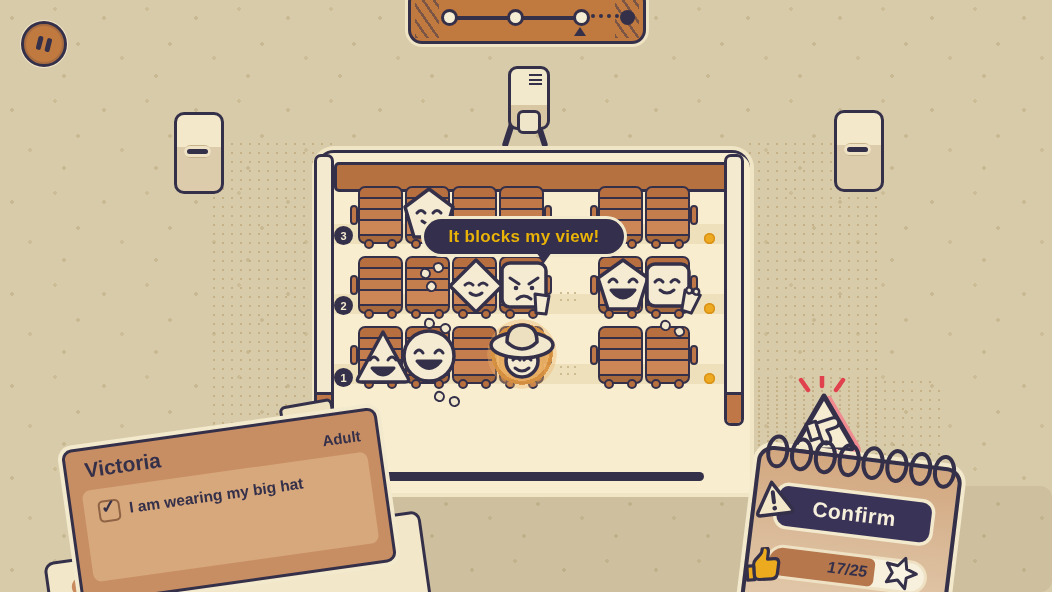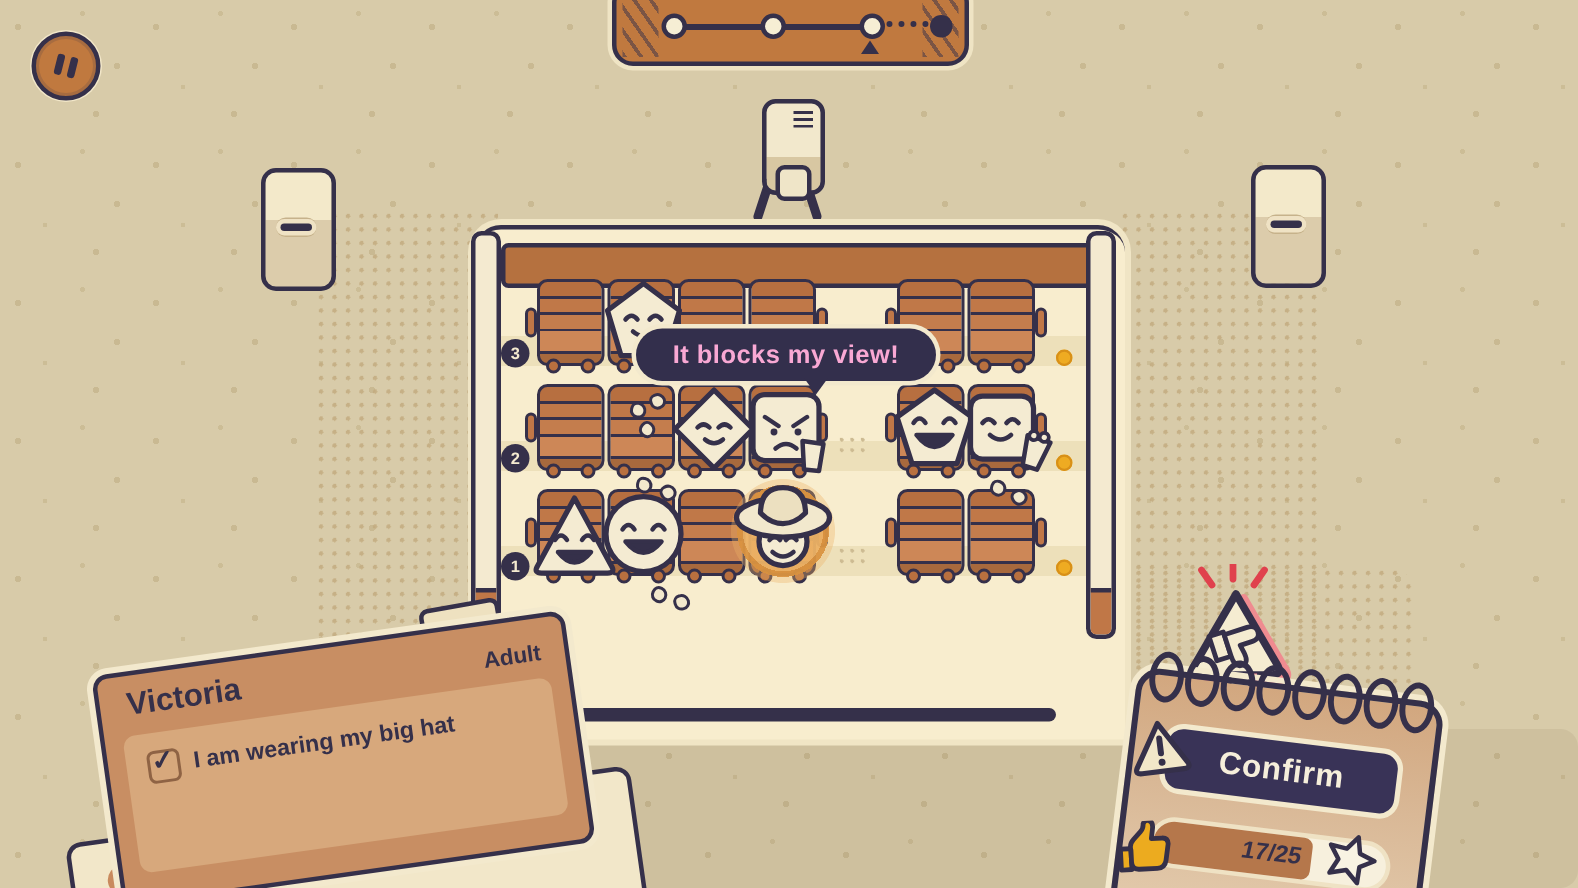--- a/index.html
+++ b/index.html
@@ -63,21 +63,21 @@
       #b76f40 0 9px,#35304a 9px 11px,
       #c07848 11px 20px,#35304a 20px 22px,
       #c47d4d 22px 31px,#35304a 31px 33px,
       #cd8757 33px 46px,#35304a 46px 48px,
       #a8693d 48px 100%);}
   .seat::before,.seat::after{content:'';position:absolute;bottom:-7px;width:6px;height:6px;background:#b9703f;border:2px solid #35304a;border-radius:50%;}
   .seat::before{left:4px;} .seat::after{right:4px;}
   .armrest{width:8px;height:20px;background:#c07747;border:2.5px solid #35304a;border-radius:4px;box-sizing:border-box;}
   .pop{width:7px;height:7px;background:#f2e8cd;border:2px solid #35304a;border-radius:45% 55% 50% 50%;}
   
-  .bubble{background:#332f4c;color:#f9a8d4;border-radius:18px;box-shadow:0 0 0 3px #f3e9cd;
+  .bubble{background:#332f4c;color:#eab308;border-radius:18px;box-shadow:0 0 0 3px #f3e9cd;
     font-size:17px;font-weight:bold;display:flex;align-items:center;justify-content:center;letter-spacing:.3px;}
   .bubble-tail{width:0;height:0;border-left:8px solid transparent;border-right:8px solid transparent;border-top:11px solid #332f4c;}
   .glow{border-radius:50%;
     background:radial-gradient(circle,rgba(236,177,100,.95) 0 50%,rgba(218,147,64,.95) 50% 57%,rgba(236,177,100,.35) 57% 64%,transparent 65%);}
   
   .tray{width:374px;height:90px;background:#f2e7c9;border:3.5px solid #35304a;border-radius:10px;transform:rotate(-8deg);}
   .tray .nextcard{position:absolute;left:22px;top:16px;width:322px;height:20px;background:#c98a5d;border-radius:12px;}
   .backpaper{width:48px;height:40px;background:#eee1c0;border:3px solid #35304a;border-radius:6px;transform:rotate(-10deg);}
   .card{width:312px;height:150px;background:#c88e63;border:3.5px solid #35304a;border-radius:10px;transform:rotate(-8deg);box-shadow:0 0 0 4px #f3e9cd;}
   .card-head{display:flex;justify-content:space-between;align-items:flex-end;padding:8px 16px 0 18px;}

